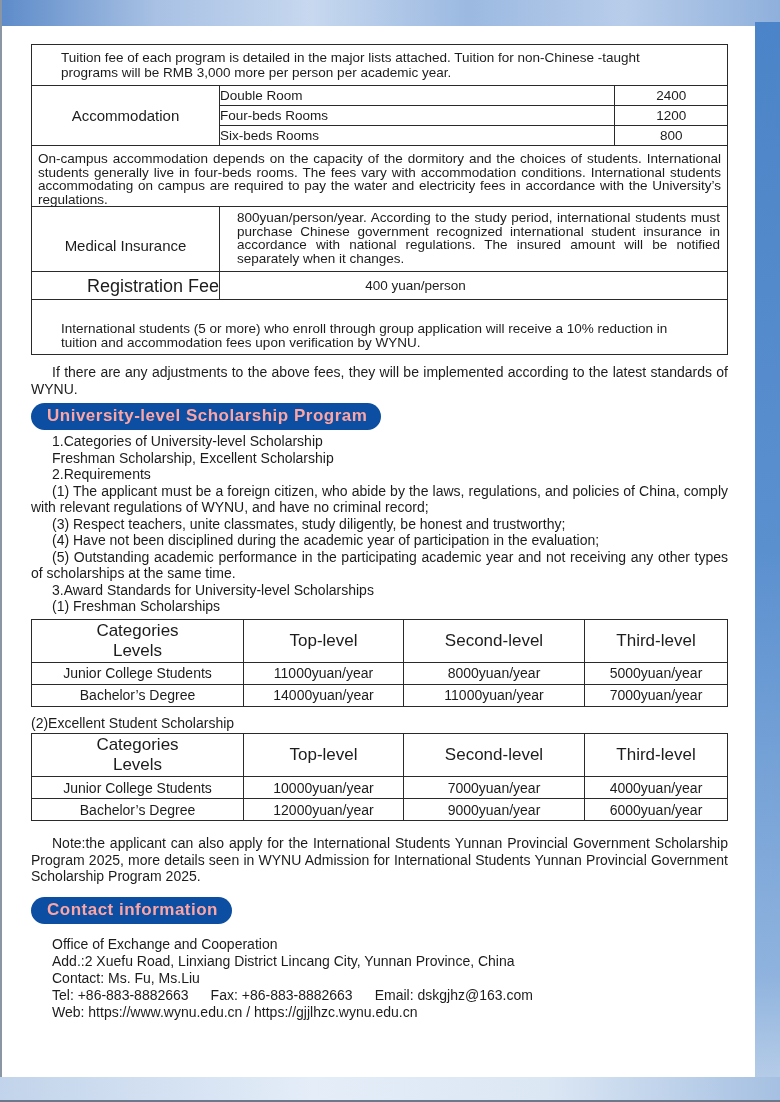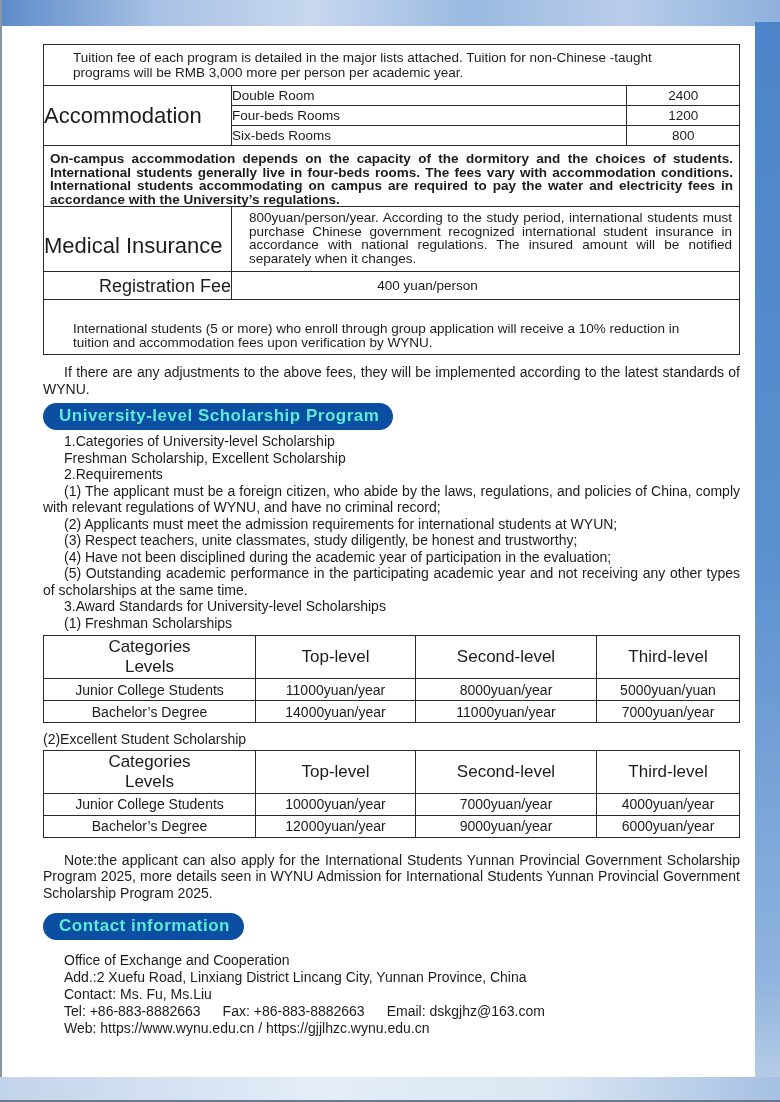--- a/index.html
+++ b/index.html
@@ -21,42 +21,42 @@
   .bottom-band {
     position: absolute; left: 0; top: 1077px; width: 780px; height: 25px;
     background: linear-gradient(90deg, #c2d4eb 0%, #e4edf8 40%, #dce7f4 70%, #a5c0e2 100%);
     border-bottom: 2px solid #6a7a8c;
   }
   .left-edge { position: absolute; left: 0; top: 0; width: 2px; height: 1102px; background: #8a96a4; }
   .page {
     position: absolute; left: 2px; top: 26px; width: 753px; height: 1051px;
     background: #ffffff;
   }
-  .content { position: absolute; left: 41px; top: 18px; width: 697px; }
+  .content { position: absolute; left: 29px; top: 18px; width: 697px; }
 
   table { border-collapse: collapse; width: 100%; }
   td { border: 1.5px solid #2a2a2a; }
 
   .fee-table td { font-size: 13.5px; line-height: 14px; }
   .fee-table .note { padding: 5px 29px 5px 29px; font-size: 13.5px; line-height: 15px; }
-  .fee-table .note2 { padding: 6px 6px 0 6px; font-size: 13.5px; line-height: 13.5px; text-align: justify; text-align-last: left; font-weight: bold; }
-  .fee-table .label { font-size: 22px; text-align: left; width: 188px; }
+  .fee-table .note2 { padding: 6px 6px 0 6px; font-size: 13.5px; line-height: 13.5px; text-align: justify; text-align-last: left; }
+  .fee-table .label { font-size: 15px; text-align: center; width: 188px; }
   .fee-table .room { text-align: left; height: 20px; font-size: 13.5px; }
   .fee-table .val { text-align: center; font-size: 13.5px; }
   .fee-table .med { padding: 4px 7px 6px 17px; font-size: 13.5px; line-height: 13.5px; text-align: justify; }
   .fee-table .reg-label { font-size: 18px; padding-left: 22px; height: 28px; }
   .fee-table .reg-val { text-align: center; font-size: 13.5px; }
   .fee-table .group { padding: 22px 29px 5px 29px; font-size: 13.5px; line-height: 13.5px; }
 
   .para { font-size: 14px; line-height: 16.5px; text-align: justify; }
   .indent { text-indent: 21px; }
   .pad { padding-left: 21px; }
 
   .pill {
-    display: inline-block; background: #0b4ea2; color: #5eead4;
+    display: inline-block; background: #0b4ea2; color: #fca5a5;
     font-weight: bold; font-size: 17px; border-radius: 14px;
     padding: 3px 14px 4px 16px; letter-spacing: 0.5px; line-height: 20px;
   }
 
   .sch td { text-align: center; font-size: 14px; }
   .sch .hd td { height: 43px; font-size: 17px; }
   .sch .hd .cat { font-size: 17px; line-height: 20px; }
   .sch .row td { height: 22px; }
   .sch .c1 { width: 212px; }
   .sch .c2 { width: 160px; }
@@ -115,21 +115,20 @@
 
     <div style="margin-top:6px;">
       <span class="pill">University-level Scholarship Program</span>
     </div>
 
     <div style="margin-top:3px;">
       <p class="para pad">1.Categories of University-level Scholarship</p>
       <p class="para pad">Freshman Scholarship, Excellent Scholarship</p>
       <p class="para pad">2.Requirements</p>
       <p class="para indent">(1) The applicant must be a foreign citizen, who abide by the laws, regulations, and policies of China, comply with relevant regulations of WYNU, and have no criminal record;</p>
-      <p class="para pad">(2) Applicants must meet the admission requirements for international students at WYUN;</p>
       <p class="para pad">(3) Respect teachers, unite classmates, study diligently, be honest and trustworthy;</p>
       <p class="para pad">(4) Have not been disciplined during the academic year of participation in the evaluation;</p>
       <p class="para indent">(5) Outstanding academic performance in the participating academic year and not receiving any other types of scholarships at the same time.</p>
       <p class="para pad">3.Award Standards for University-level Scholarships</p>
       <p class="para pad">(1) Freshman Scholarships</p>
     </div>
 
     <table class="sch" style="margin-top:4px;">
       <tbody>
           <tr class="hd">
@@ -138,21 +137,21 @@
           <div>Levels</div>
         </td>
         <td class="c2">Top-level</td>
         <td class="c3">Second-level</td>
         <td>Third-level</td>
       </tr>
       <tr class="row">
         <td>Junior College Students</td>
         <td>11000yuan/year</td>
         <td>8000yuan/year</td>
-        <td>5000yuan/yuan</td>
+        <td>5000yuan/year</td>
       </tr>
       <tr class="row">
         <td>Bachelor’s Degree</td>
         <td>14000yuan/year</td>
         <td>11000yuan/year</td>
         <td>7000yuan/year</td>
       </tr>
     </tbody>
       </table>
 

